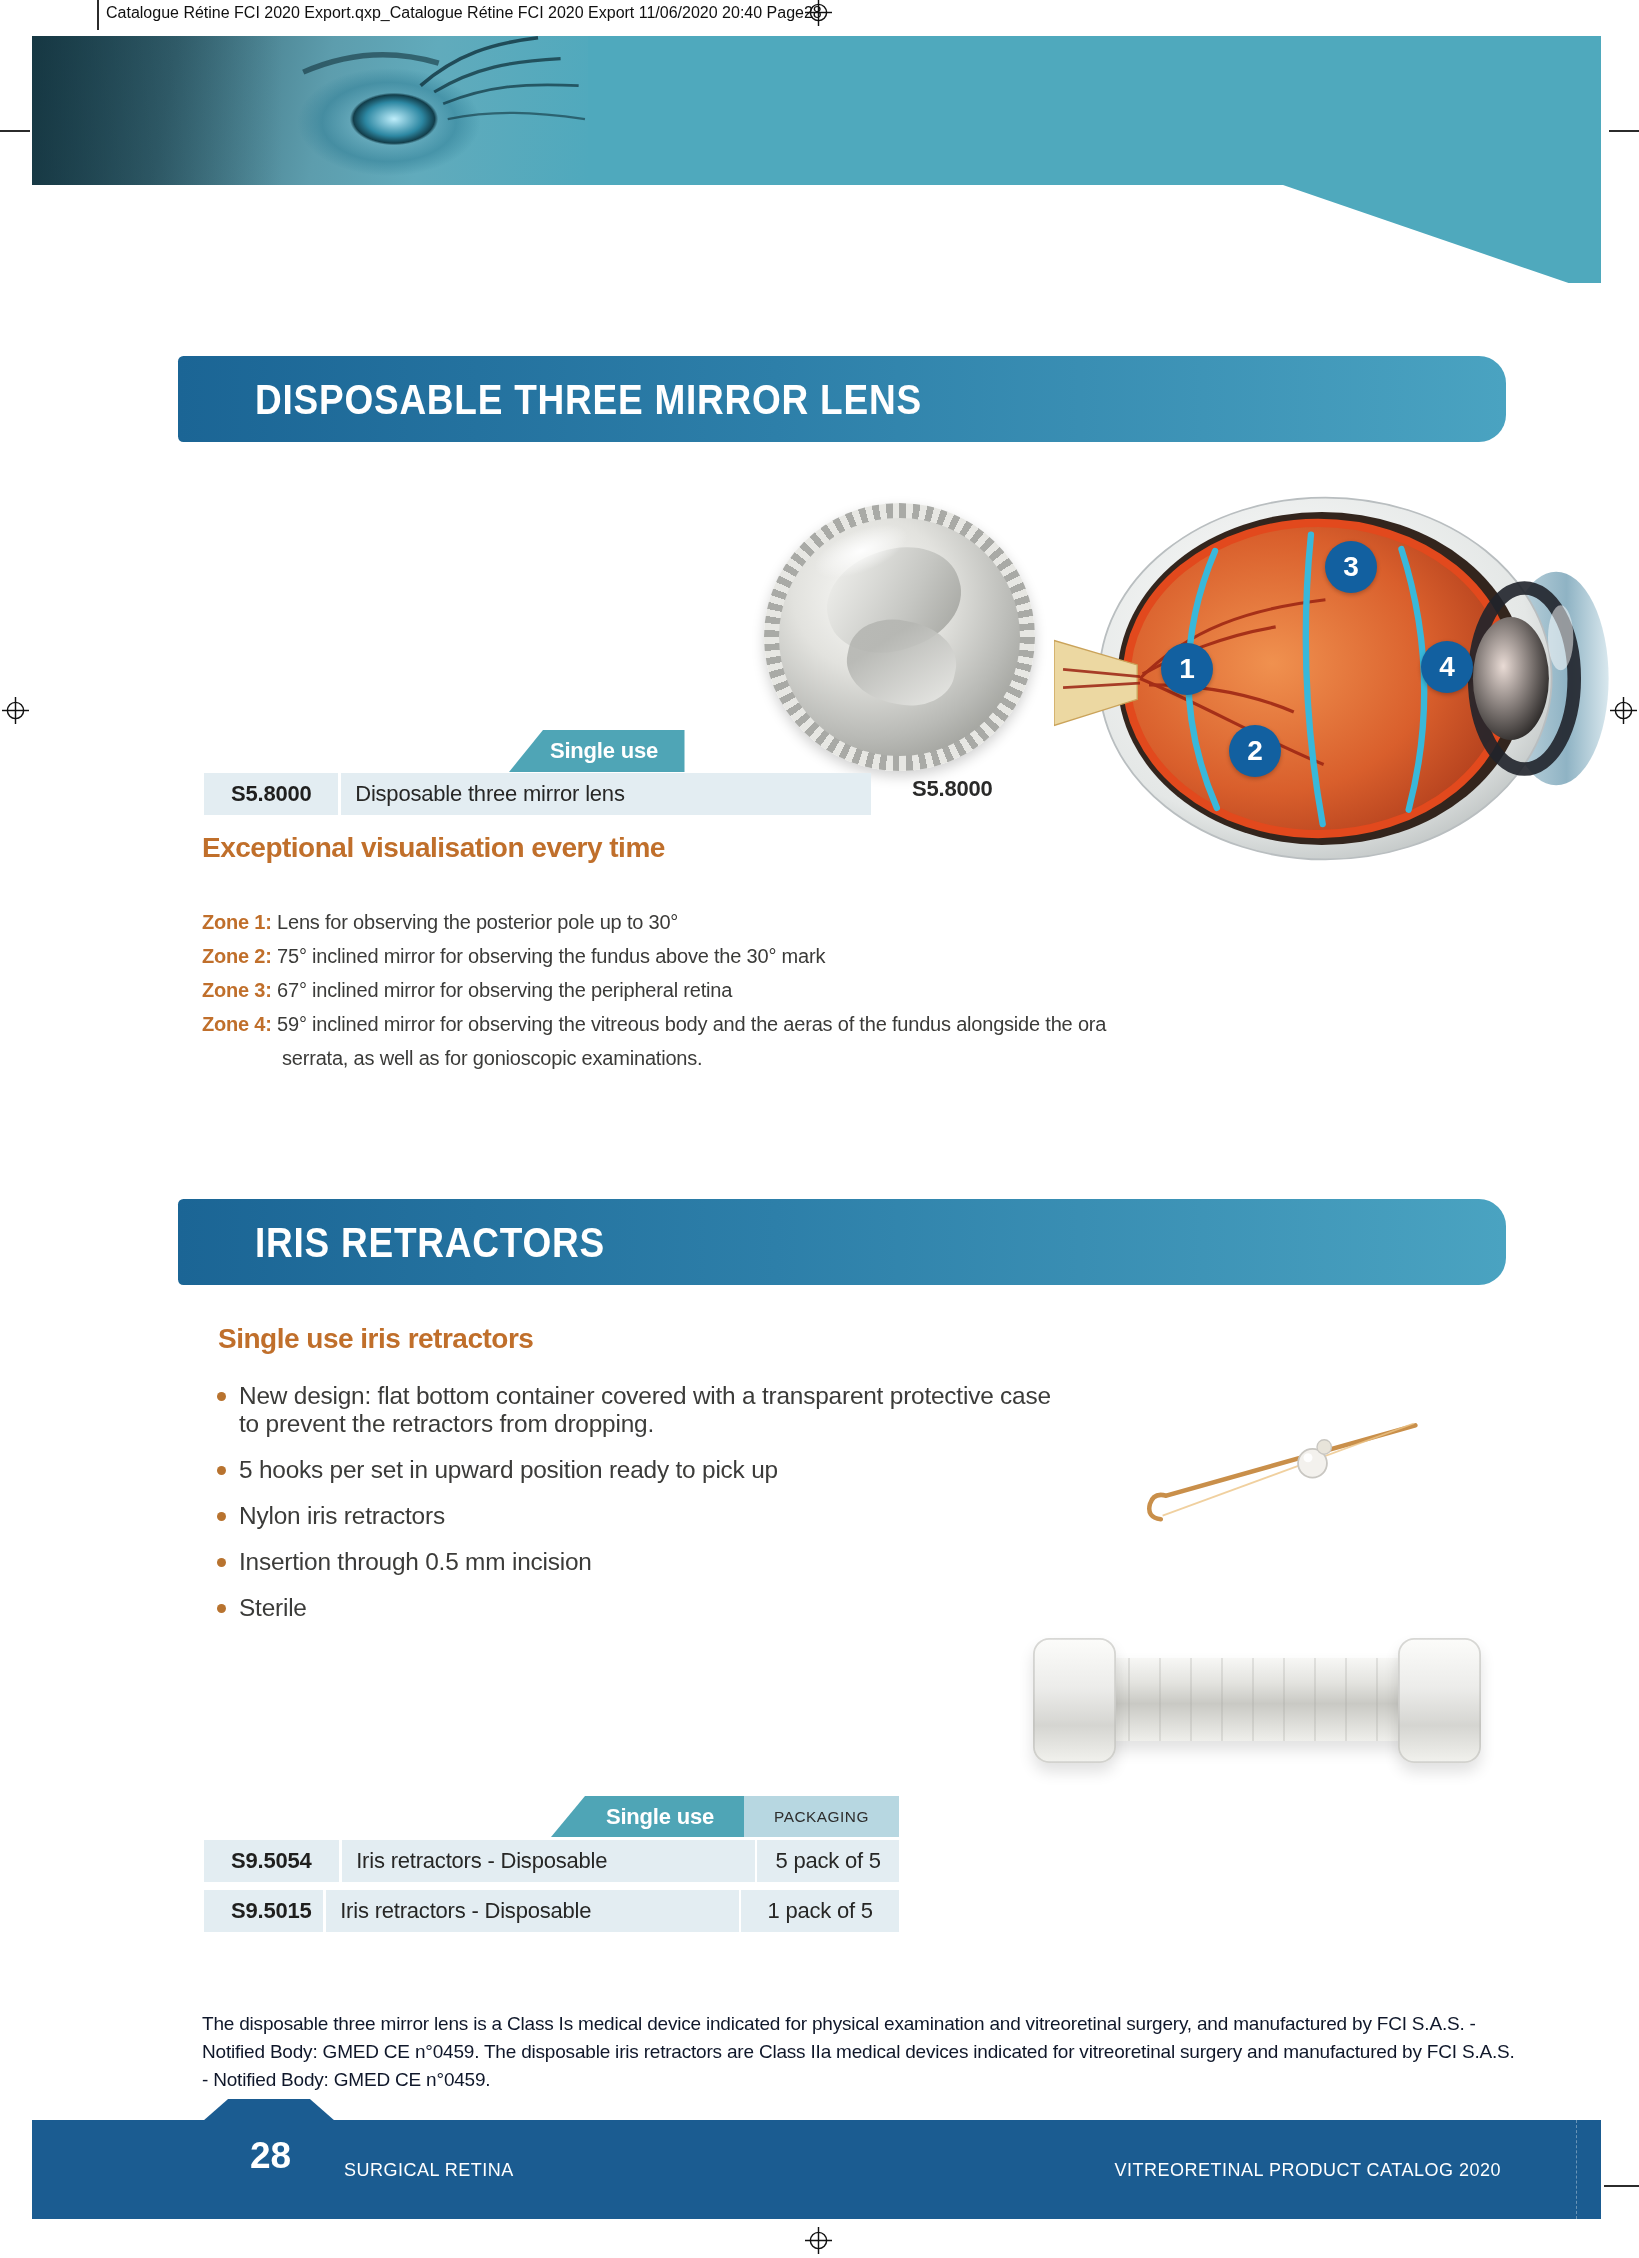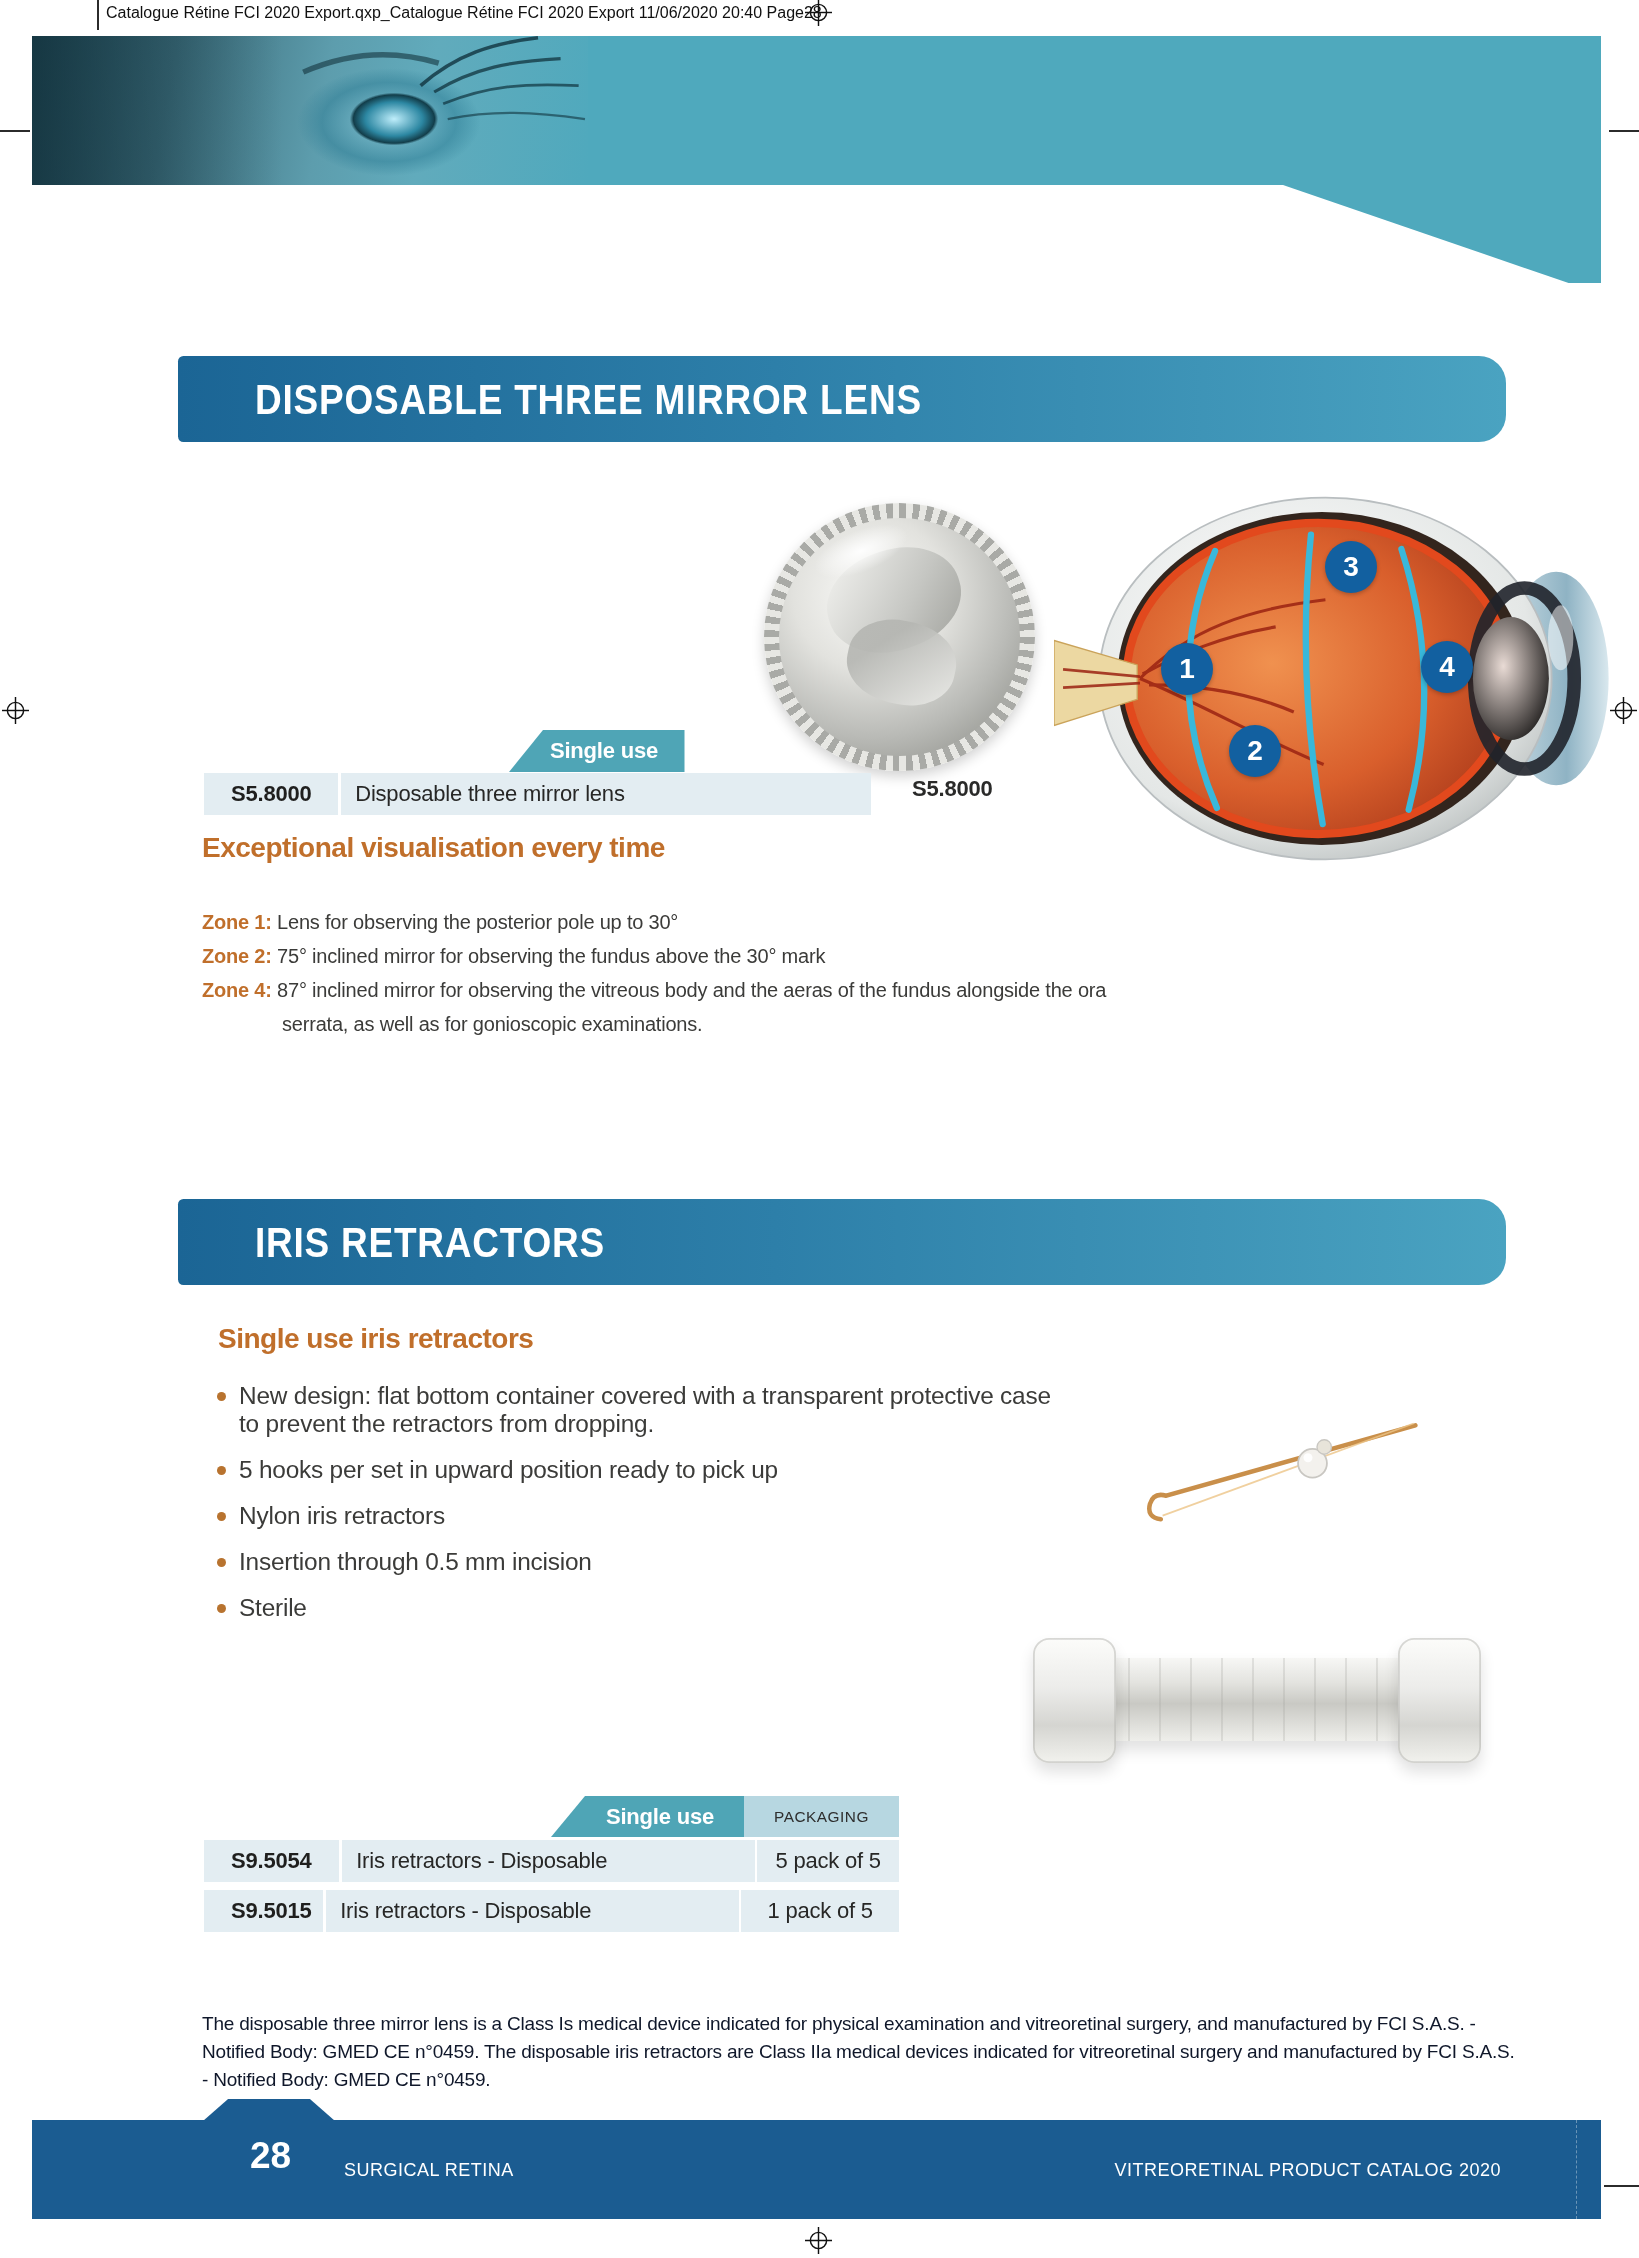--- a/index.html
+++ b/index.html
@@ -241,21 +241,22 @@
   <div class="tag" style="left:509px;top:730px;width:161px;height:42px;">Single use</div>
   <div class="trow" style="left:204px;top:773px;width:667px;">
     <div class="tcell tref" style="width:134px;">S5.8000</div>
     <div class="tcell tdesc" style="flex:1;">Disposable three mirror lens</div>
   </div>
 
   <div class="orangeh" style="left:202px;top:832px;">Exceptional visualisation every time</div>
   <div class="zones">
     <div class="zone"><span class="zl">Zone 1:</span> <span>Lens for observing the posterior pole up to 30°</span></div>
     <div class="zone"><span class="zl">Zone 2:</span> <span>75° inclined mirror for observing the fundus above the 30° mark</span></div>
-    <div class="zone"><span class="zl">Zone 4:</span> <span>87° inclined mirror for observing the vitreous body and the aeras of the fundus alongside the ora serrata, as well as for gonioscopic examinations.</span></div>
+    <div class="zone"><span class="zl">Zone 3:</span> <span>67° inclined mirror for observing the peripheral retina</span></div>
+    <div class="zone"><span class="zl">Zone 4:</span> <span>59° inclined mirror for observing the vitreous body and the aeras of the fundus alongside the ora serrata, as well as for gonioscopic examinations.</span></div>
   </div>
 
   <div class="titlebar" style="top:1199px;">
     <div class="t">IRIS RETRACTORS</div>
   </div>
 
   <div class="orangeh" style="left:218px;top:1323px;">Single use iris retractors</div>
 
   <ul class="blist wide" style="left:217px;top:1382px;">
     <li>New design: flat bottom container covered with a transparent protective case to prevent the retractors from dropping.</li>

